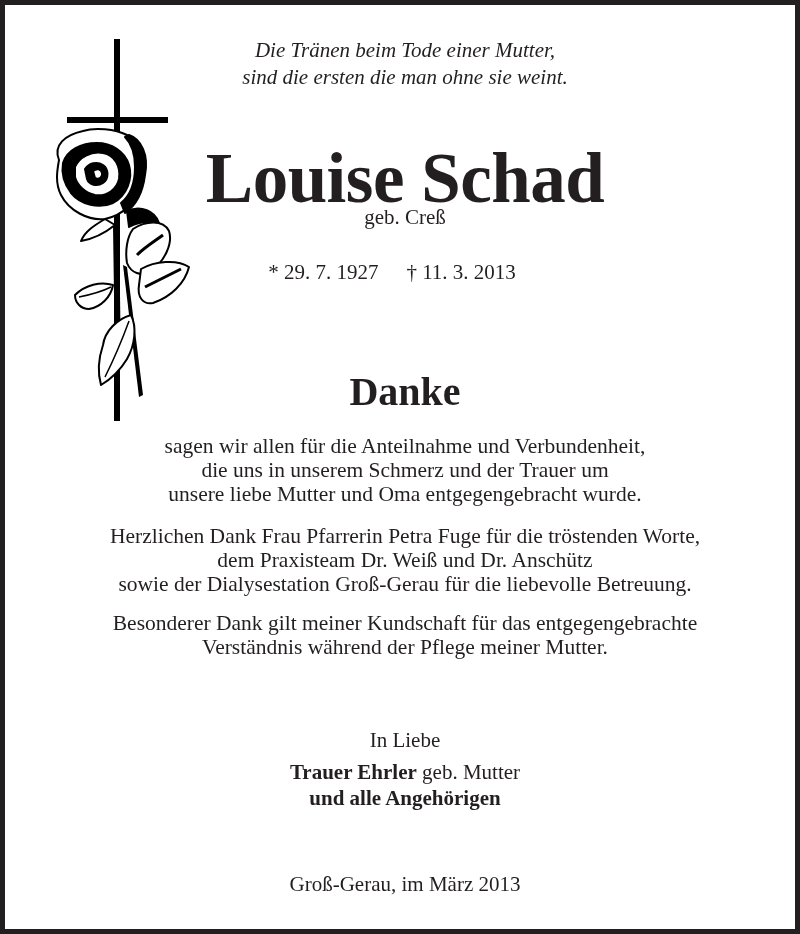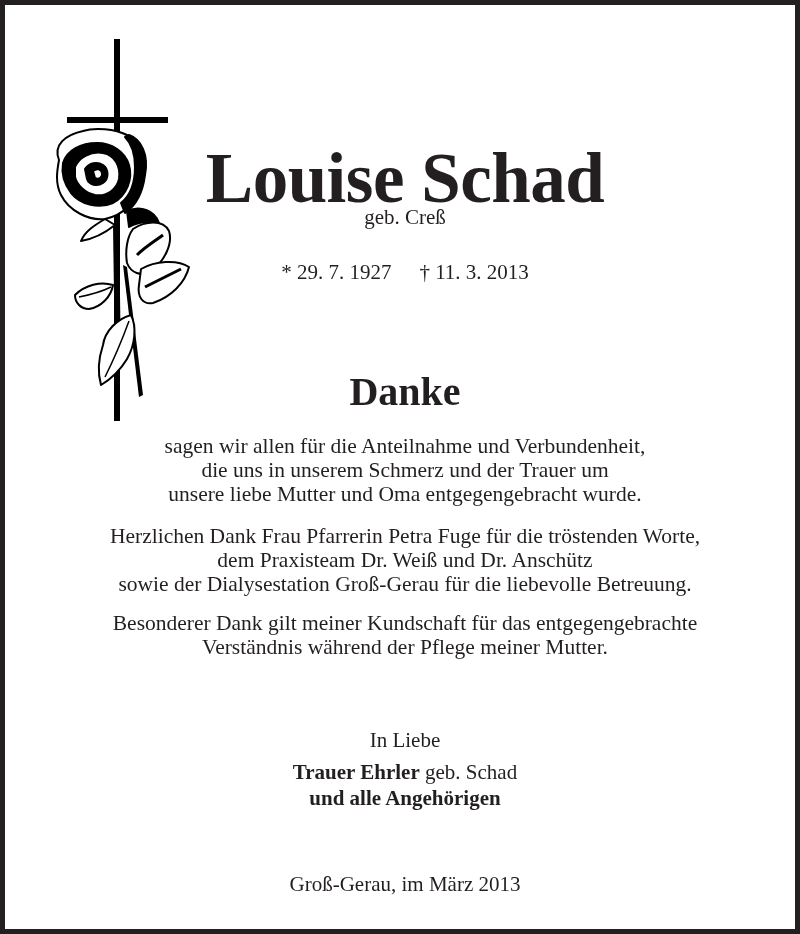--- a/index.html
+++ b/index.html
@@ -6,21 +6,21 @@
     body { width: 800px; height: 934px; position: relative; overflow: hidden; }
     .frame {
       position: absolute; left: 0; top: 0; width: 800px; height: 934px;
       box-sizing: border-box; border: 5px solid #231f20; background: #fff;
     }
     .serif { font-family: "Liberation Serif", "DejaVu Serif", serif; color: #231f20; }
     .center { position: absolute; left: 0; width: 800px; text-align: center; }
     .quote { top: 32px; left: 100px; width: 600px; font-style: italic; font-size: 21px; line-height: 27px; }
     .name { top: 140px; left: 100px; width: 600px; font-weight: bold; font-size: 71px; line-height: 66px; letter-spacing: -0.5px; }
     .nee { top: 199px; left: 100px; width: 600px; font-size: 21px; line-height: 26px; }
-    .dates { top: 254px; left: 100px; width: 600px; font-size: 21px; line-height: 26px; }
+    .dates { top: 254px; left: 87px; width: 600px; font-size: 21px; line-height: 26px; }
     .dates .gap { display: inline-block; width: 28px; }
     .danke { top: 363px; font-weight: bold; font-size: 40px; line-height: 48px; }
     .para { font-size: 21.5px; line-height: 24px; }
     .p1 { top: 429px; }
     .p2 { top: 519px; }
     .p3 { top: 606px; }
     .sig-intro { top: 722px; font-size: 21px; line-height: 26px; }
     .sig1 { top: 754px; font-size: 21px; line-height: 26px; }
     .sig2 { top: 780px; font-size: 21px; line-height: 26px; font-weight: bold; }
     .place { top: 866px; font-size: 21px; line-height: 26px; }
@@ -59,20 +59,24 @@
       <path d="M100 252 C112 246 124 240 136 234" fill="none" stroke-width="3"></path>
 
       <path d="M30 260 C40 250 56 246 68 250 C66 262 56 272 44 274 C36 274 30 268 30 260 Z"></path>
       <path d="M34 262 C44 260 54 258 66 252" fill="none" stroke-width="1.5"></path>
 
       <path d="M58 310 C60 296 72 284 86 280 C92 292 90 310 82 324 C76 334 66 344 56 350 C52 336 54 322 58 310 Z"></path>
       <path d="M60 342 C68 326 76 308 84 286" fill="none" stroke-width="1.5"></path>
     </g>
   </svg>
 
+  <div class="center serif quote">
+    <div>Die Tränen beim Tode einer Mutter,</div>
+    <div>sind die ersten die man ohne sie weint.</div>
+  </div>
 
   <div class="center serif name">Louise Schad</div>
 
   <div class="center serif nee">geb. Creß</div>
 
   <div class="center serif dates">
     <span>* 29. 7. 1927</span><span class="gap"></span><span>† 11. 3. 2013</span>
   </div>
 
   <div class="center serif danke">Danke</div>
@@ -90,20 +94,20 @@
   </div>
 
   <div class="center serif para p3">
     <div>Besonderer Dank gilt meiner Kundschaft für das entgegengebrachte</div>
     <div>Verständnis während der Pflege meiner Mutter.</div>
   </div>
 
   <div class="center serif sig-intro">In Liebe</div>
 
   <div class="center serif sig1">
-    <b>Trauer Ehrler</b><span> geb. Schad</span>
+    <b>Trauer Ehrler</b><span> geb. Mutter</span>
   </div>
 
   <div class="center serif sig2">und alle Angehörigen</div>
 
   <div class="center serif place">Groß-Gerau, im März 2013</div>
 
 </div>
 
 </body></html>

